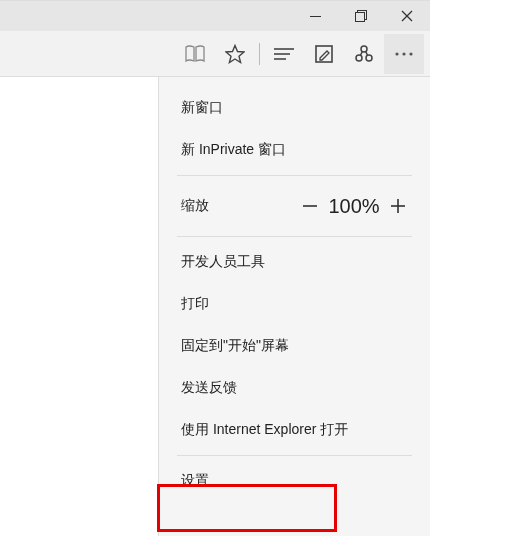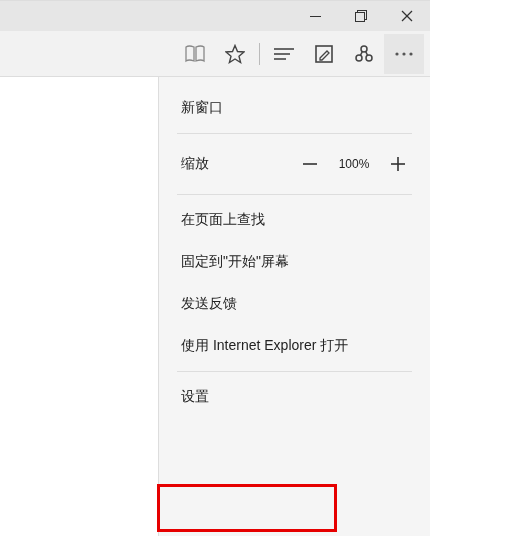--- a/index.html
+++ b/index.html
@@ -106,21 +106,21 @@
     height: 36px;
     display: flex;
     align-items: center;
     justify-content: center;
     color: #222;
   }
   .zoom-val {
     width: 52px;
     text-align: center;
     color: #222;
-    font-size: 12px;
+    font-size: 20px;
   }
 
   
   .highlight {
     position: absolute;
     left: 157px;
     top: 483px;
     width: 180px;
     height: 48px;
     border: 3px solid #e60000;
@@ -195,38 +195,40 @@
       <svg width="20" height="4" viewBox="0 0 20 4">
         <circle cx="3" cy="2" r="1.6" fill="#555"></circle>
         <circle cx="10" cy="2" r="1.6" fill="#555"></circle>
         <circle cx="17" cy="2" r="1.6" fill="#555"></circle>
       </svg>
     </div>
   </div>
 
   <div class="menu">
     <div class="menu-item">新窗口</div>
+    <div class="menu-item">新 InPrivate 窗口</div>
     <div class="menu-sep"></div>
     <div class="zoom-row">
       <span class="zoom-label">缩放</span>
       <div class="zoom-btn">
         <svg width="18" height="18" viewBox="0 0 18 18">
             <line x1="2" y1="9" x2="16" y2="9" stroke="#333" stroke-width="1.6"></line>
           </svg>
       </div>
       <div class="zoom-val">100%</div>
       <div class="zoom-btn">
         <svg width="18" height="18" viewBox="0 0 18 18">
           <line x1="2" y1="9" x2="16" y2="9" stroke="#333" stroke-width="1.6"></line>
           <line x1="9" y1="2" x2="9" y2="16" stroke="#333" stroke-width="1.6"></line>
         </svg>
       </div>
     </div>
     <div class="menu-sep"></div>
-    <div class="menu-item">在页面上查找</div>
+    <div class="menu-item">开发人员工具</div>
+    <div class="menu-item">打印</div>
     <div class="menu-item">固定到"开始"屏幕</div>
     <div class="menu-item">发送反馈</div>
     <div class="menu-item">使用 Internet Explorer 打开</div>
     <div class="menu-sep"></div>
     <div class="menu-item last-item-cut">设置</div>
   </div>
 
   <div class="highlight"></div>
 
 </div>

